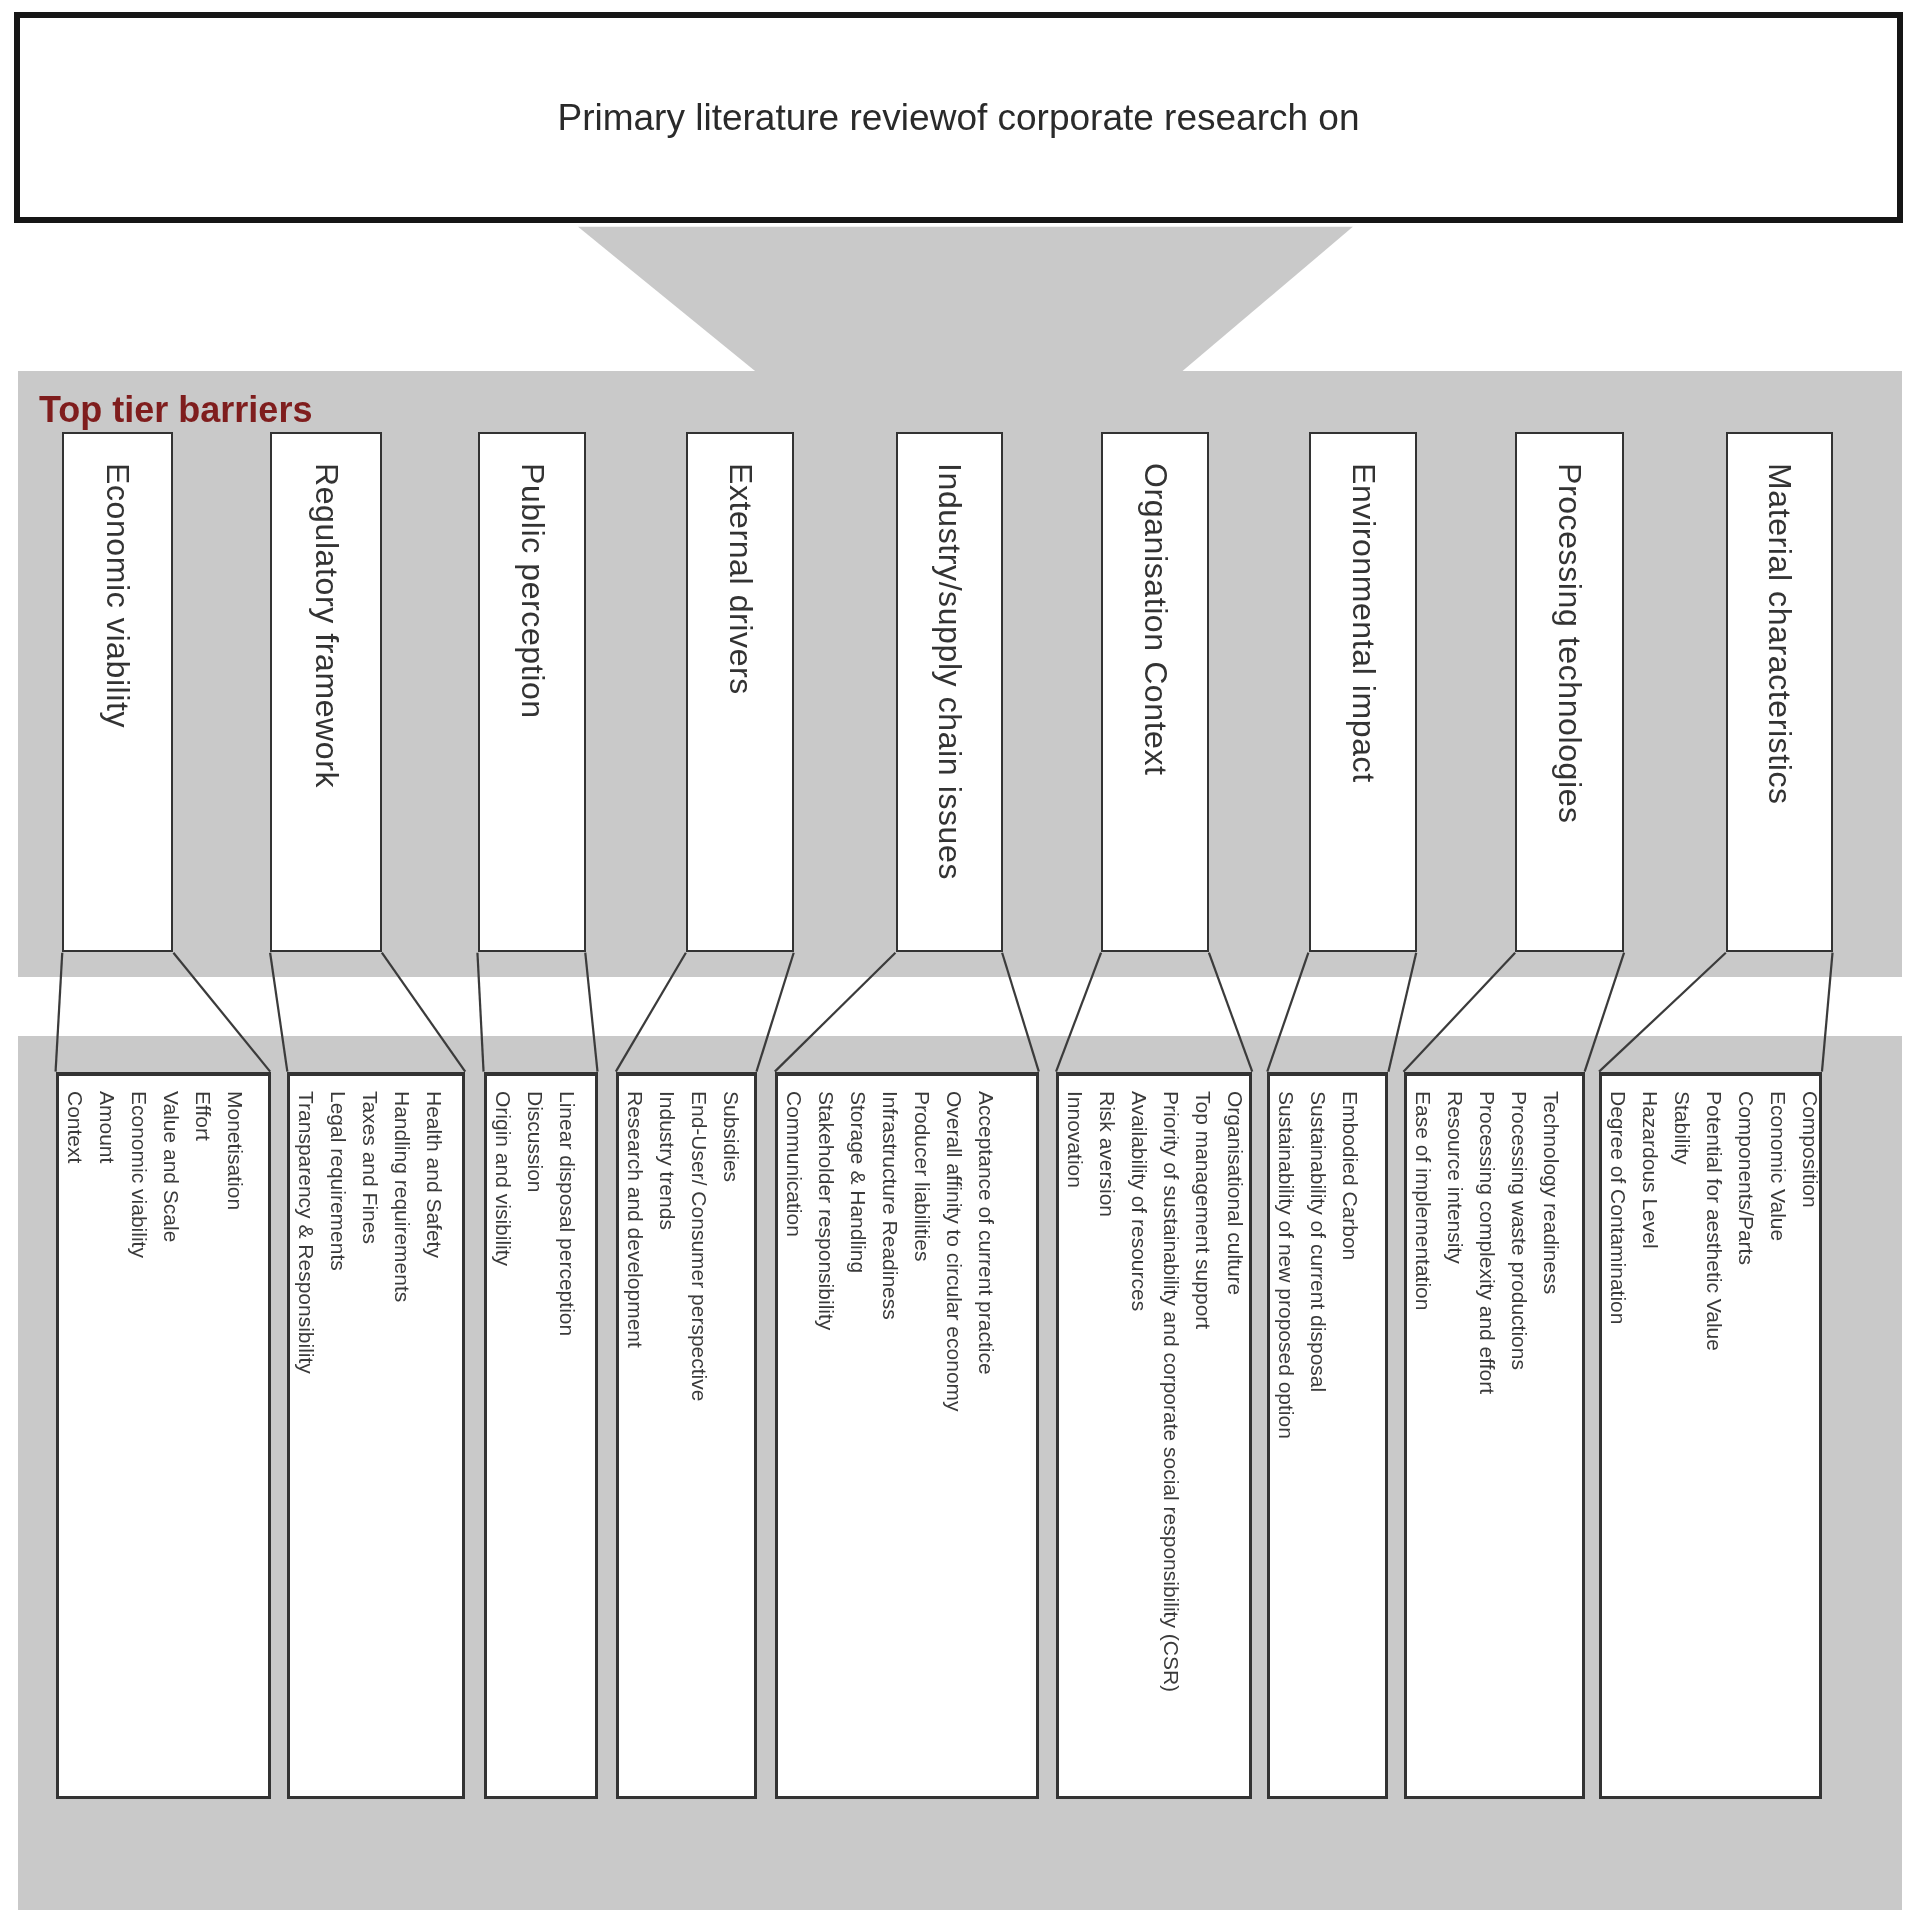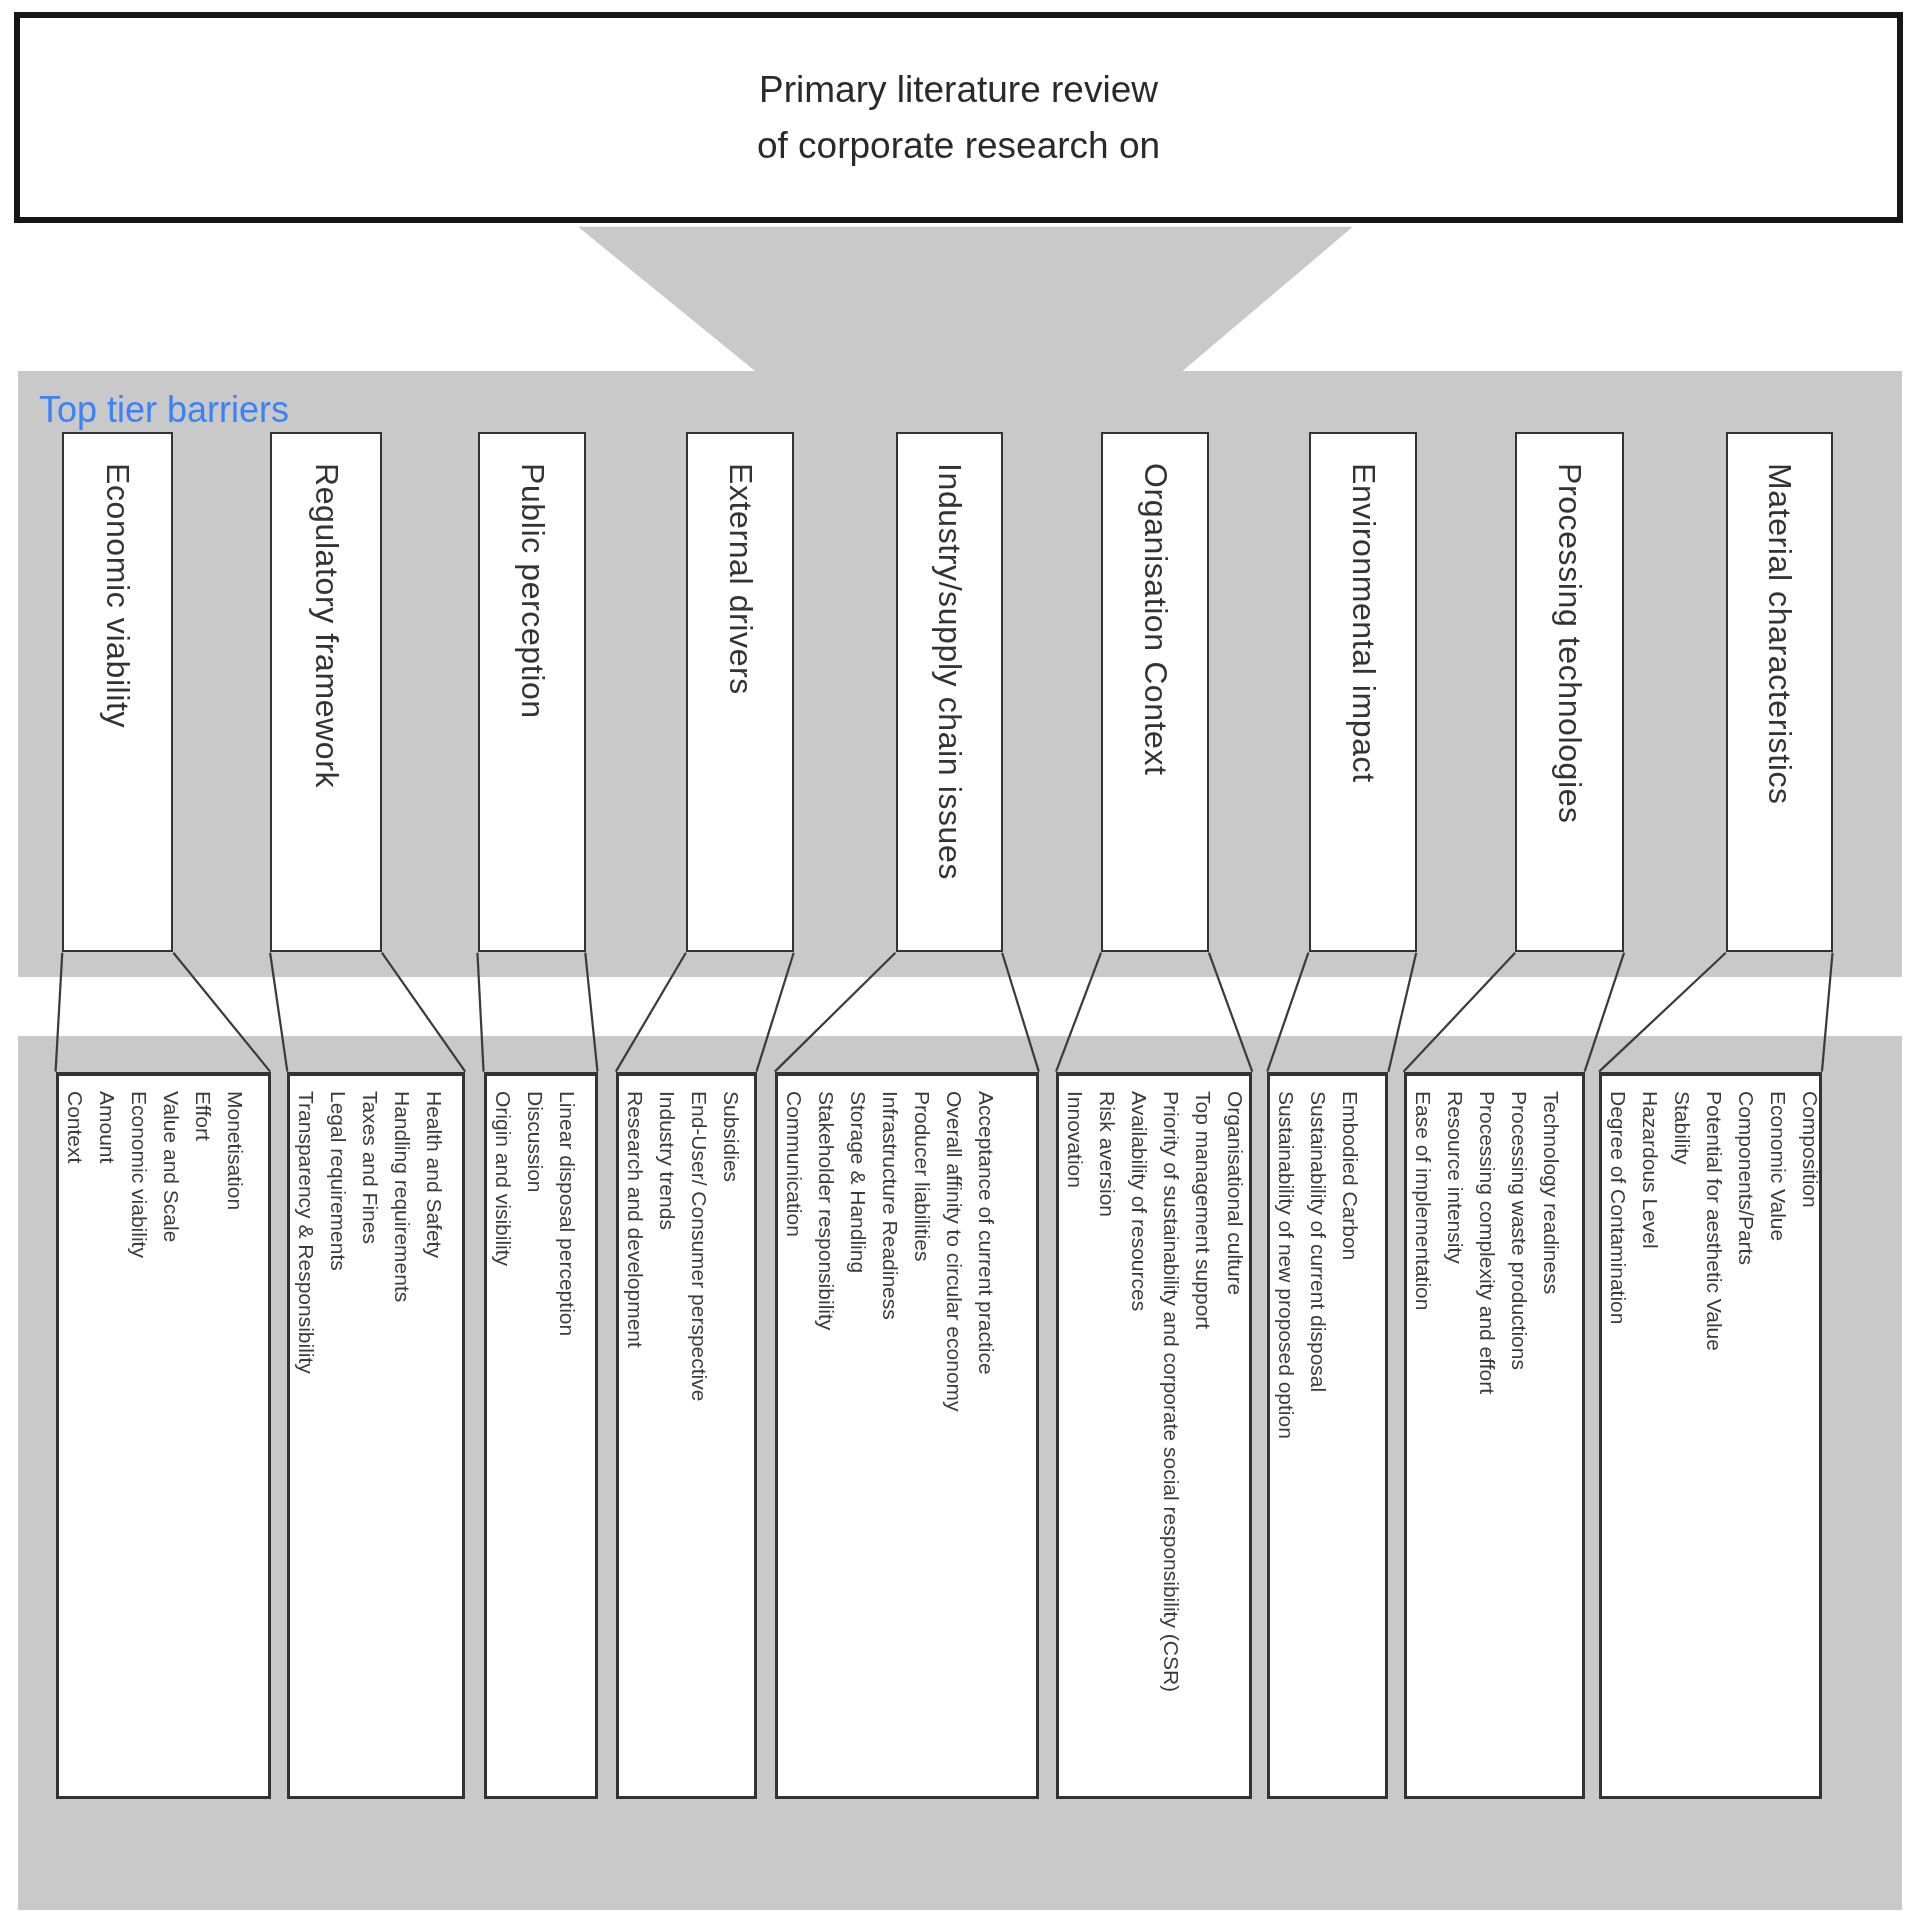--- a/index.html
+++ b/index.html
@@ -12,43 +12,42 @@
     overflow: hidden;
   }
   .title-box {
     position: absolute;
     left: 14px; top: 12.2px;
     width: 1889px; height: 211px;
     background: #ffffff;
     border: 6.1px solid #161616;
     box-sizing: border-box;
     display: flex;
-    flex-direction: column;
     justify-content: center;
     align-items: center;
   }
   .title-line {
     font-size: 37px;
     line-height: 56px;
     color: #2a2a2a;
     text-align: center;
     white-space: nowrap;
   }
   .band {
     position: absolute;
     left: 18.3px;
     width: 1884px;
     background: #c9c9c9;
   }
   .band-top { top: 371px; height: 606px; }
   .band-bottom { top: 1036px; height: 874px; }
   .tier-label {
     position: absolute;
-    color: #3b82f6;
-    font-weight: normal;
+    color: #7f1d1d;
+    font-weight: bold;
     white-space: nowrap;
   }
   .tier-label-top { left: 39px; top: 389px; font-size: 36px; }
   .tier-label-bottom { left: 62px; top: 1817px; font-size: 42px; letter-spacing: 3.3px; }
   .overlay {
     position: absolute;
     left: 0; top: 0;
     width: 1917px; height: 1926px;
   }
   .t1box {

